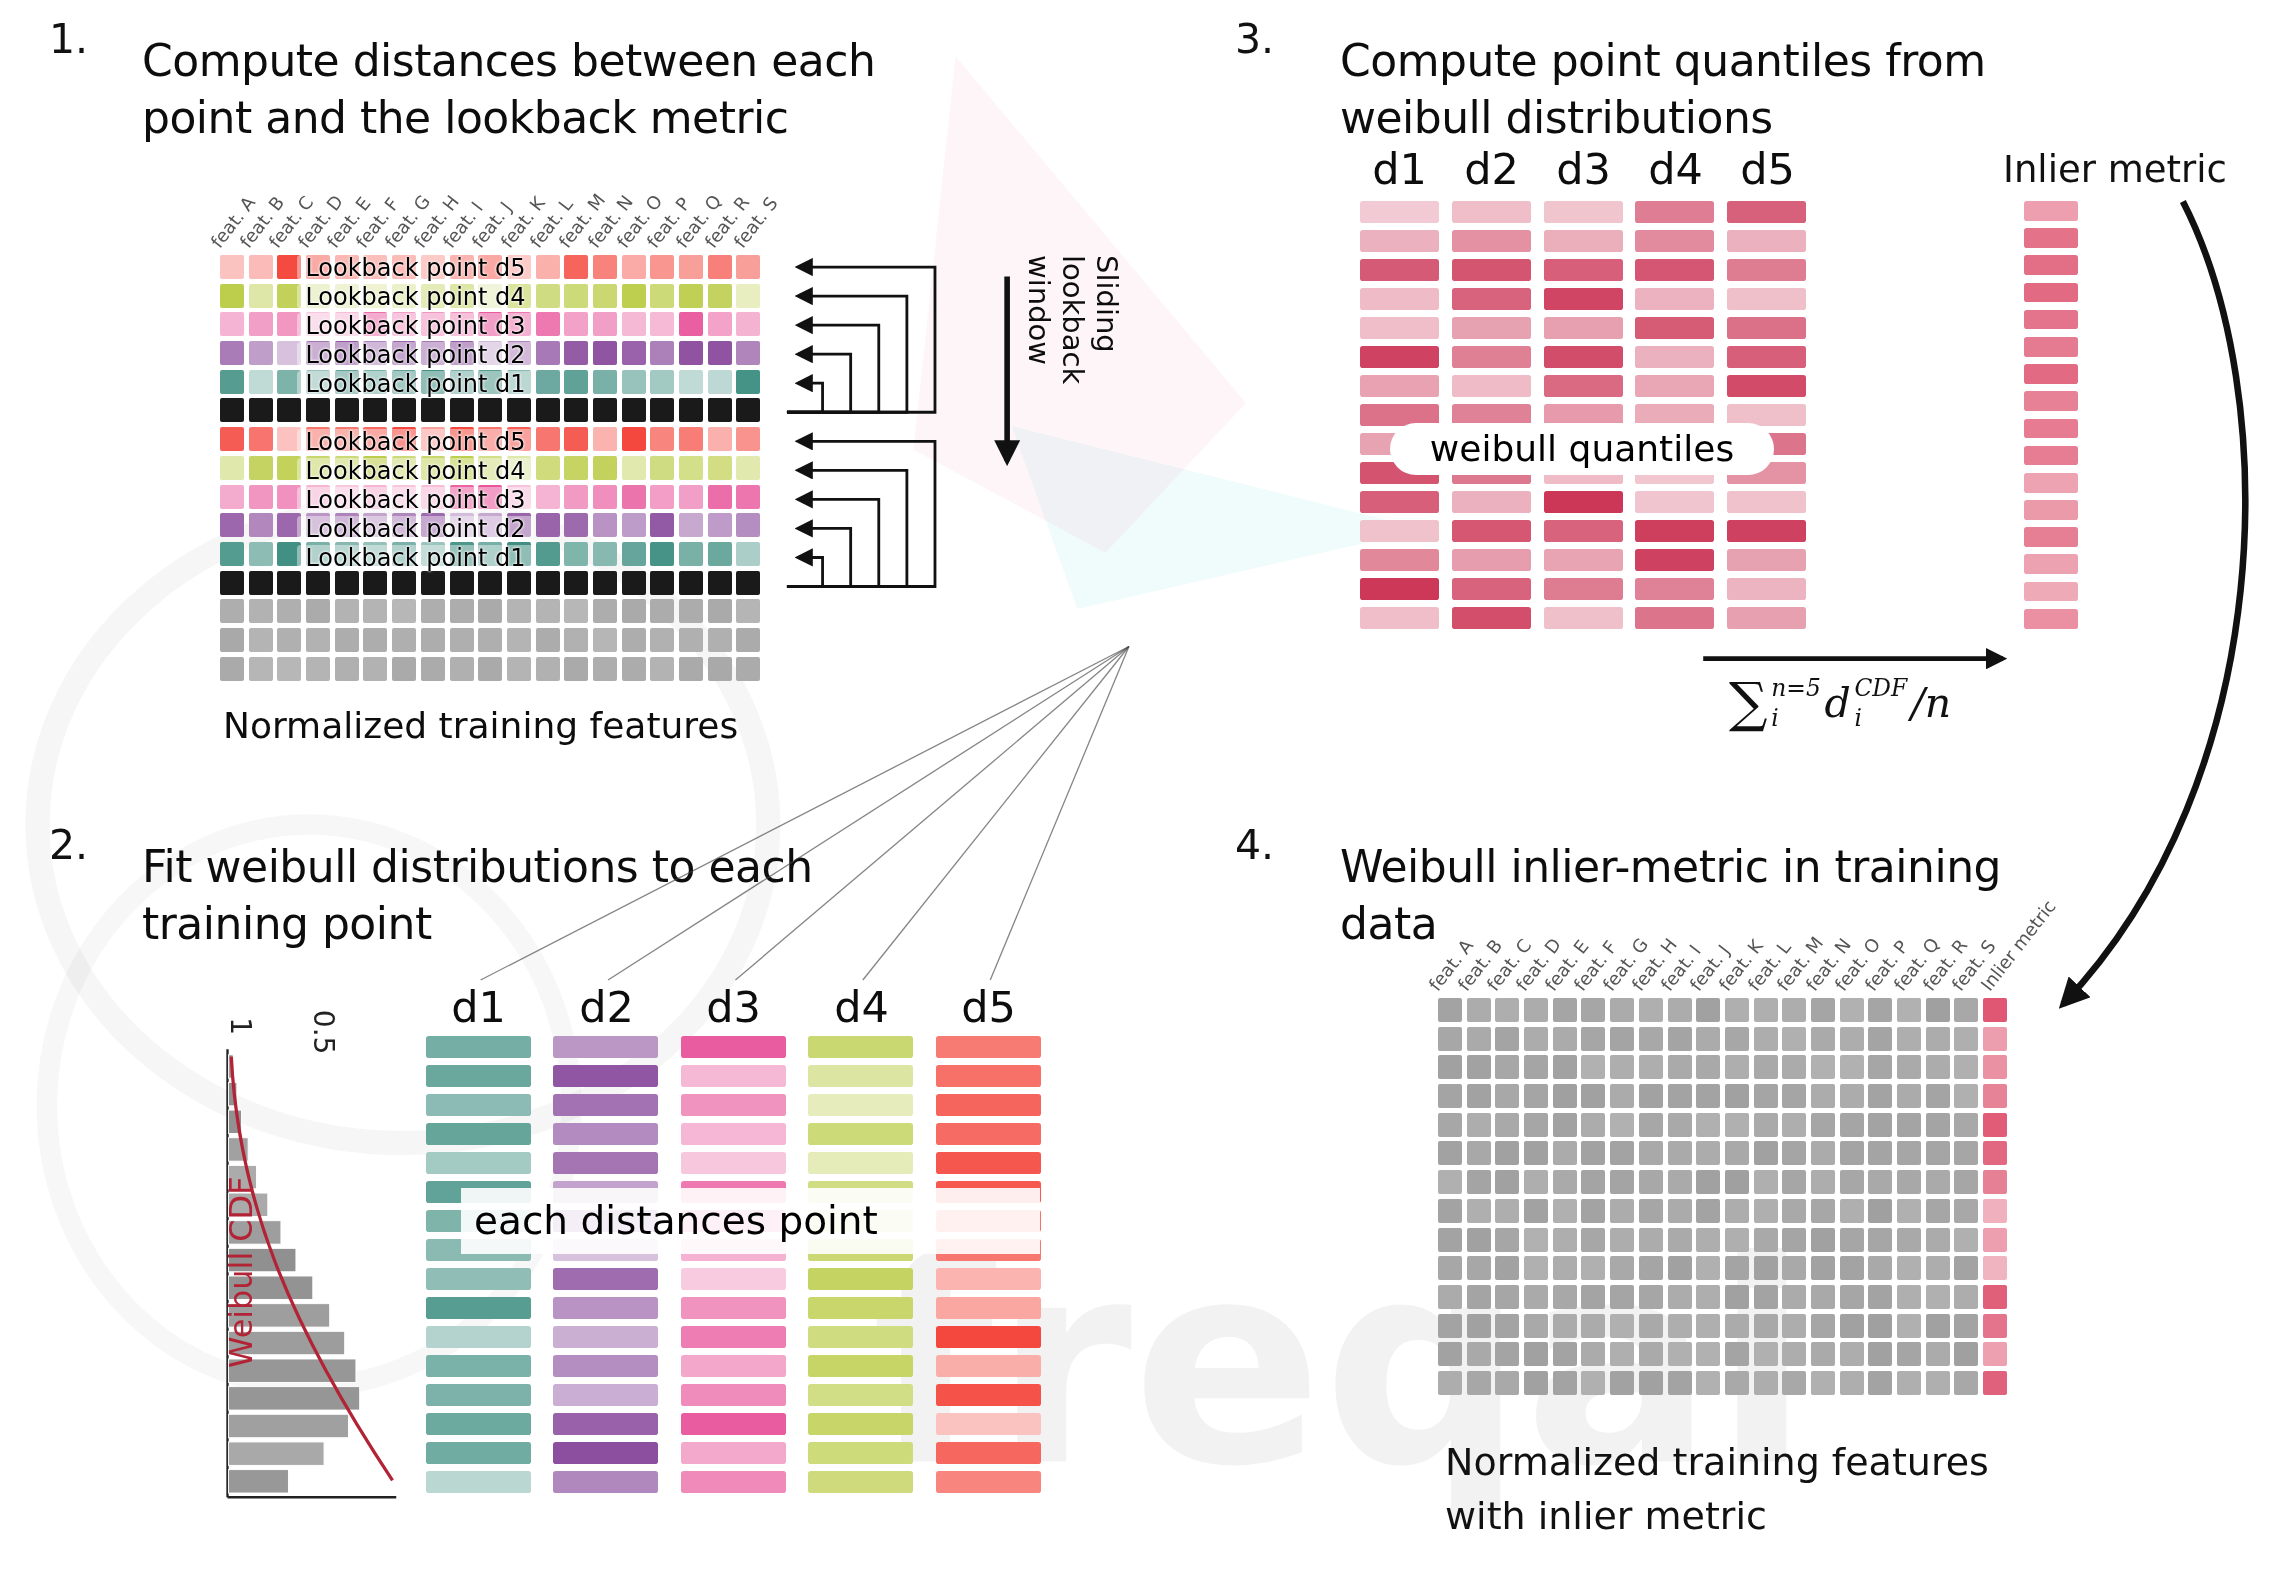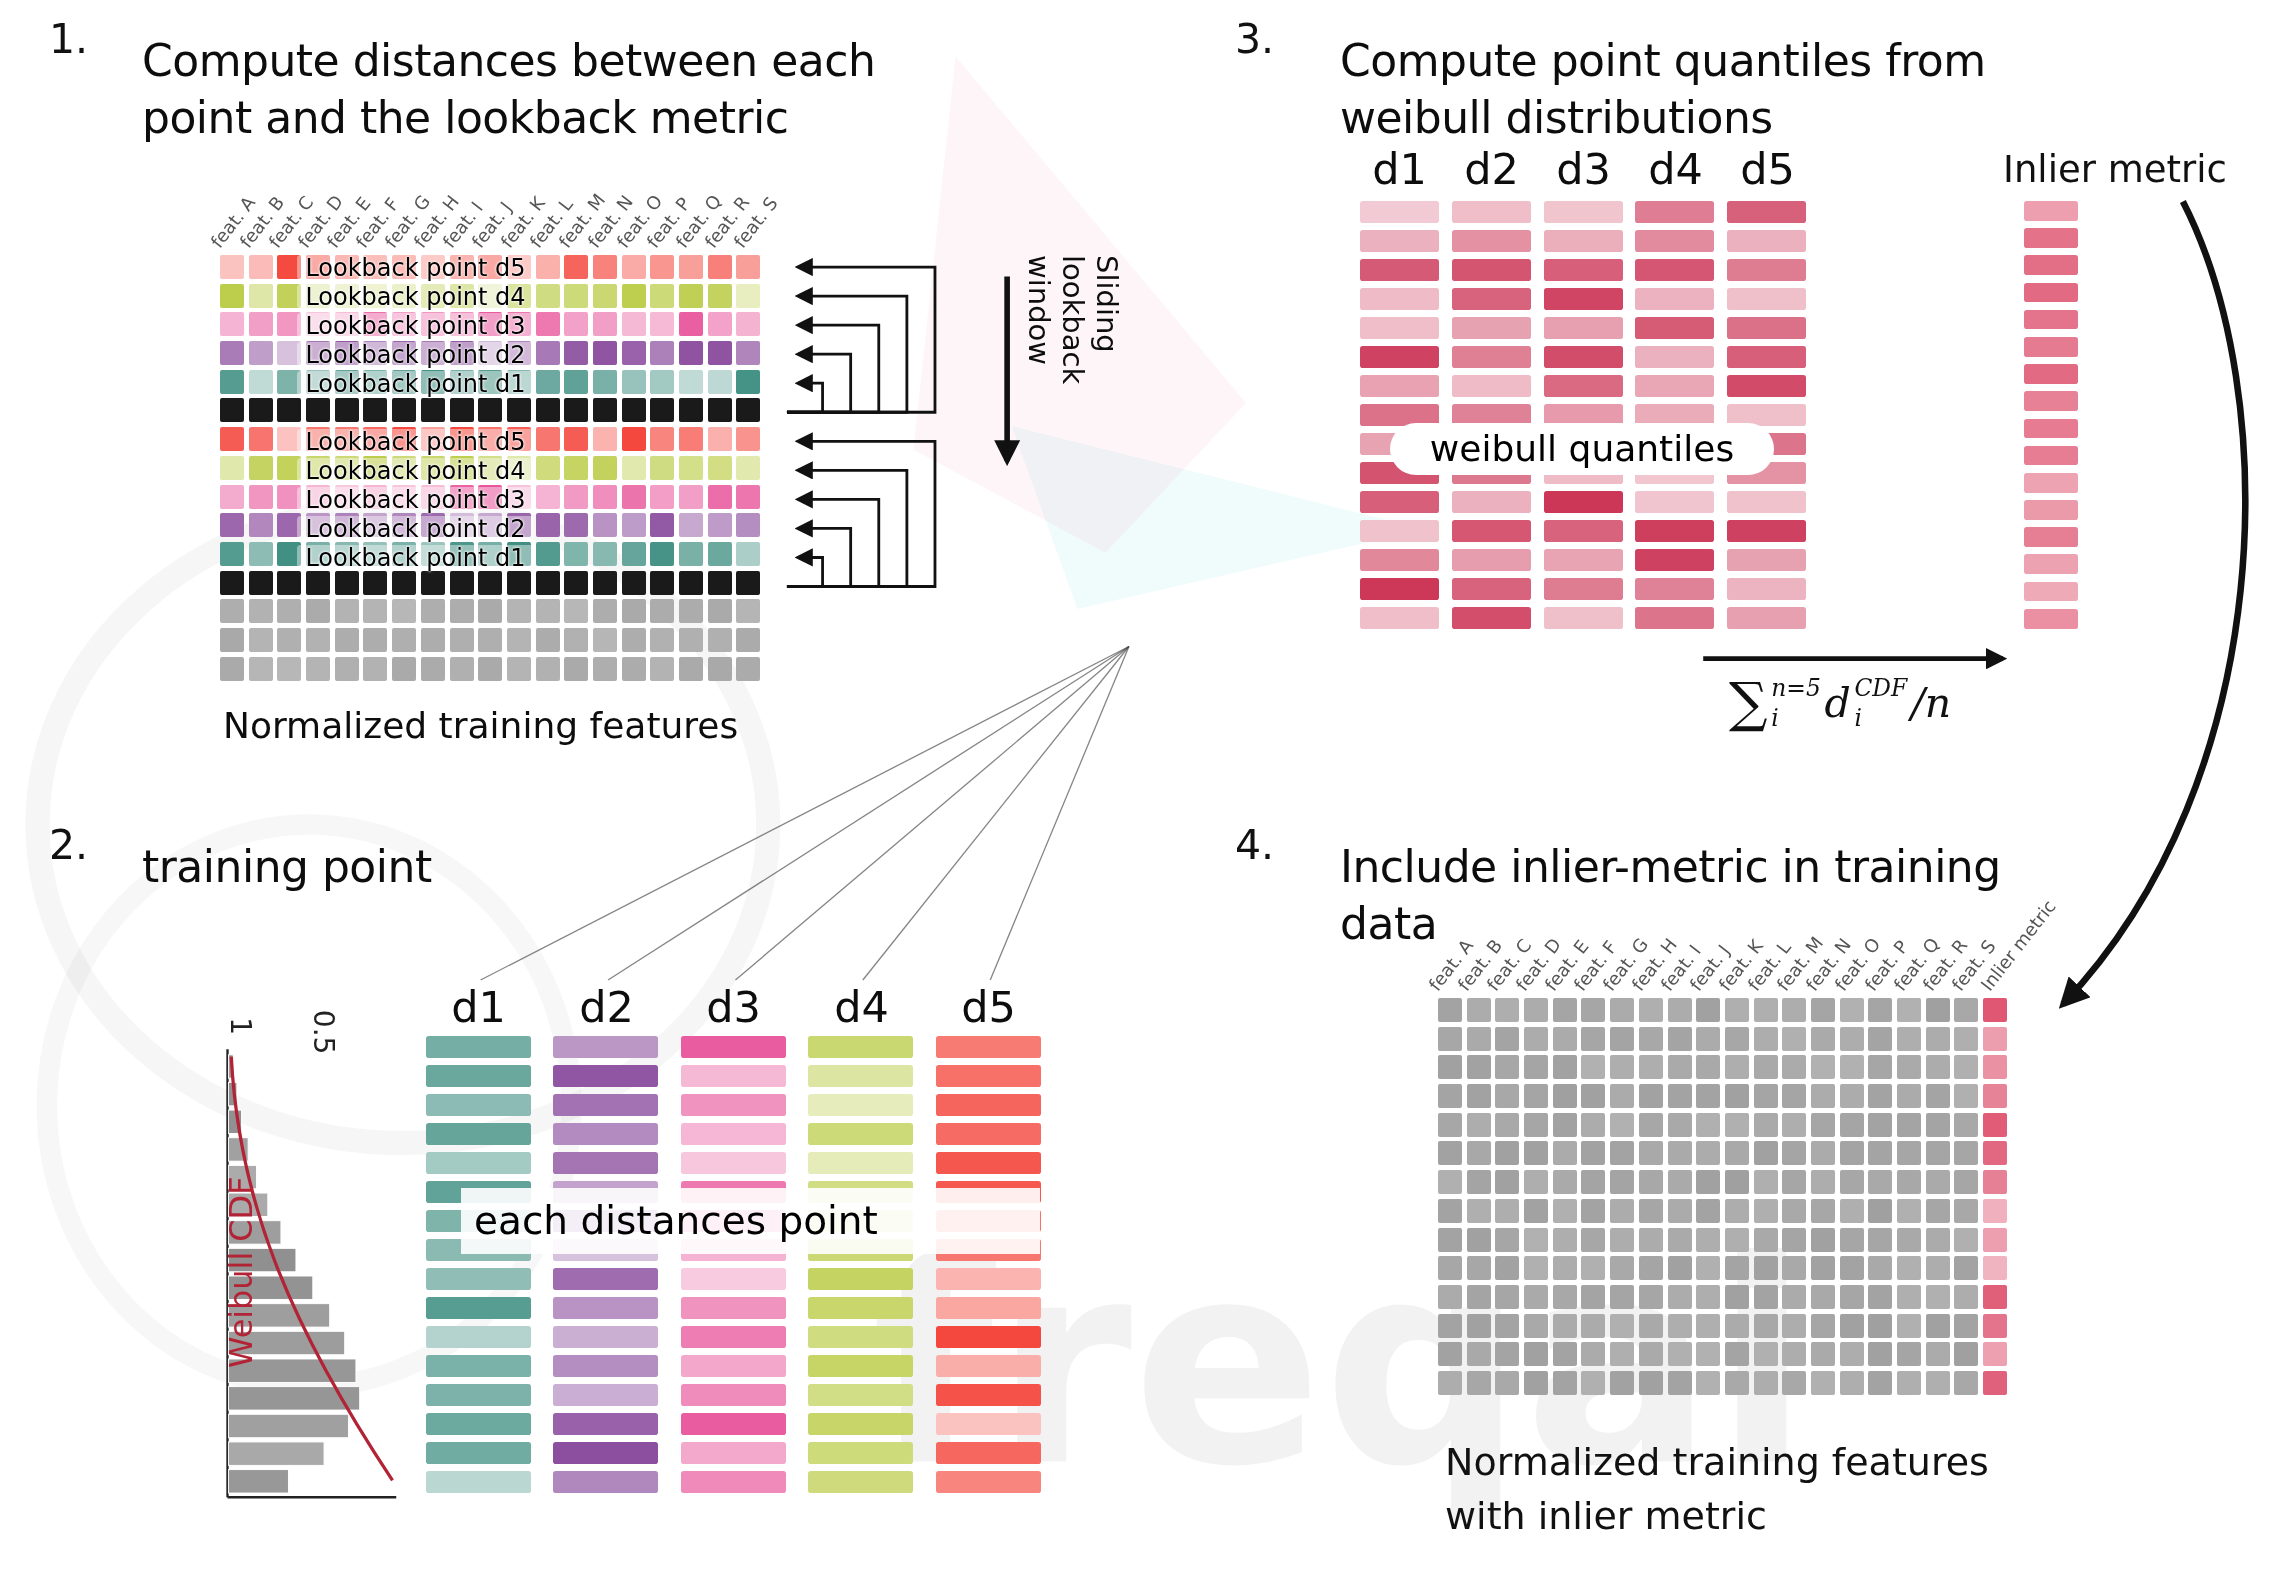--- a/index.html
+++ b/index.html
@@ -511,20 +511,21 @@
   <span class="abs" id="formula"><span class="sum">∑</span><span class="scripts serif-i">
         <span>n=5</span>
         <span>i</span>
       </span><span class="dvar serif-i">d</span><span class="scripts serif-i">
         <span>CDF</span>
         <span>i</span>
       </span><span class="tail serif-i">/n</span></span>
 
   <div class="abs num" style="left:49px;top:821px">2.</div>
   <div class="abs title" style="left:142px;top:838px">
+    <div>Fit weibull distributions to each</div>
     <div>training point</div>
   </div>
 
   <svg class="abs" id="weibull-plot" width="244" height="525" viewBox="0 0 260 560">
     <line x1="58" y1="62" x2="58" y2="540" stroke="#222" stroke-width="2.5"></line>
     <line x1="58" y1="540" x2="238" y2="540" stroke="#222" stroke-width="2.5"></line>
     <g id="hist-bars">
         <rect x="59" y="68" width="5" height="25" fill="rgb(159,159,159)" stroke="#ffffff"></rect>
         <rect x="59" y="97.5" width="9" height="25" fill="rgb(146,146,146)" stroke="#ffffff"></rect>
         <rect x="59" y="127" width="14" height="25" fill="rgb(145,145,145)" stroke="#ffffff"></rect>
@@ -646,21 +647,21 @@
         <div class="dbar" style="background: rgb(248, 133, 126);"></div>
       </div>
     </div>
 
   <div class="abs overlay2">
     <div>each distances point</div>
   </div>
 
   <div class="abs num" style="left:1235px;top:821px">4.</div>
   <div class="abs title" style="left:1340px;top:838px">
-    <div>Include inlier-metric in training</div>
+    <div>Weibull inlier-metric in training</div>
     <div>data</div>
   </div>
 
   <div class="abs" id="s4-feats" style="left:1438px;top:998px">
       <div class="feat-label" style="left: 1.9px;">feat. A</div>
       <div class="feat-label" style="left: 31px;">feat. B</div>
       <div class="feat-label" style="left: 60px;">feat. C</div>
       <div class="feat-label" style="left: 89px;">feat. D</div>
       <div class="feat-label" style="left: 118px;">feat. E</div>
       <div class="feat-label" style="left: 147px;">feat. F</div>

